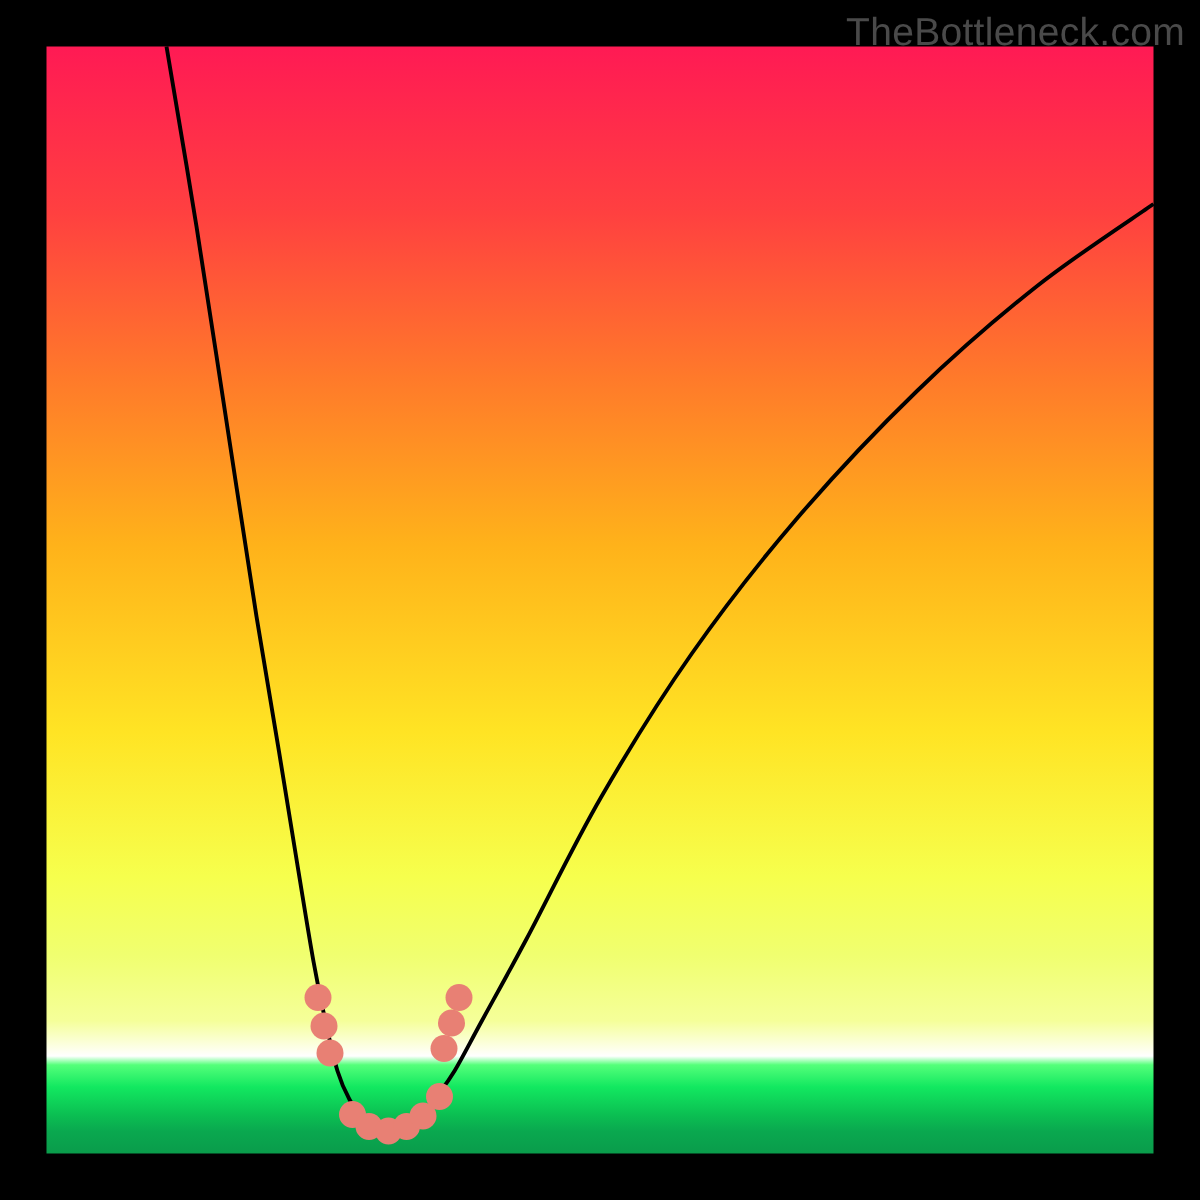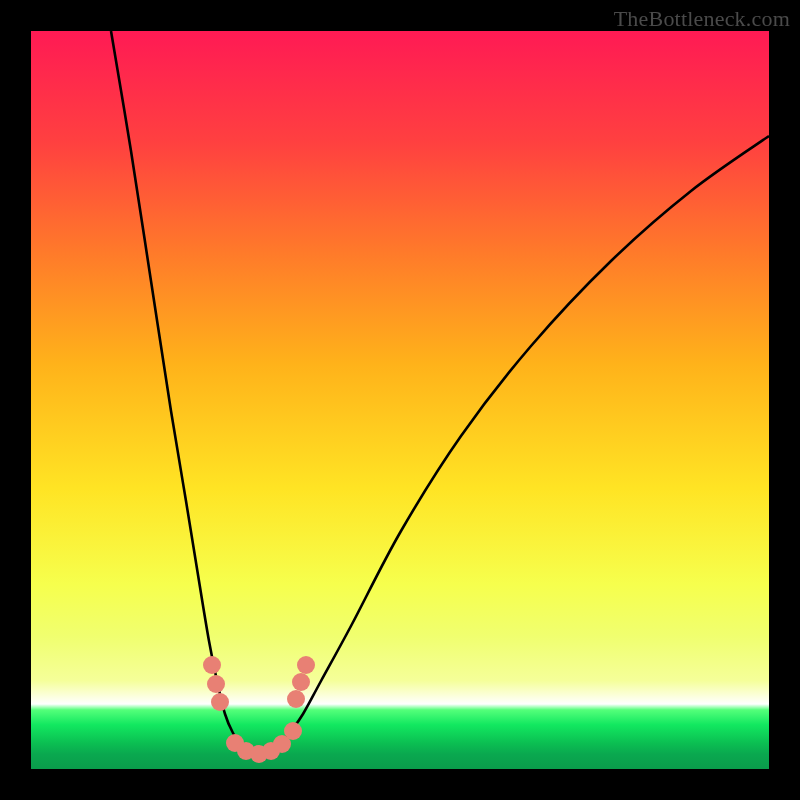--- a/index.html
+++ b/index.html
@@ -31,22 +31,22 @@
       #12e860 94%,
       #0bbf52 96.5%,
       #0aa84f 98%,
       #0a9c4b 100%);
   }
   .watermark {
     position: absolute;
     top: 6px;
     right: 10px;
     color: #4a4a4a;
-    font-size: 22px;
-    font-family: Liberation Serif, serif;
+    font-size: 26px;
+    font-family: Liberation Sans, sans-serif;
     letter-spacing: 0.2px;
     user-select: none;
   }
   svg.curve {
     position: absolute;
     left: 0;
     top: 0;
     width: 738px;
     height: 738px;
     overflow: visible;

